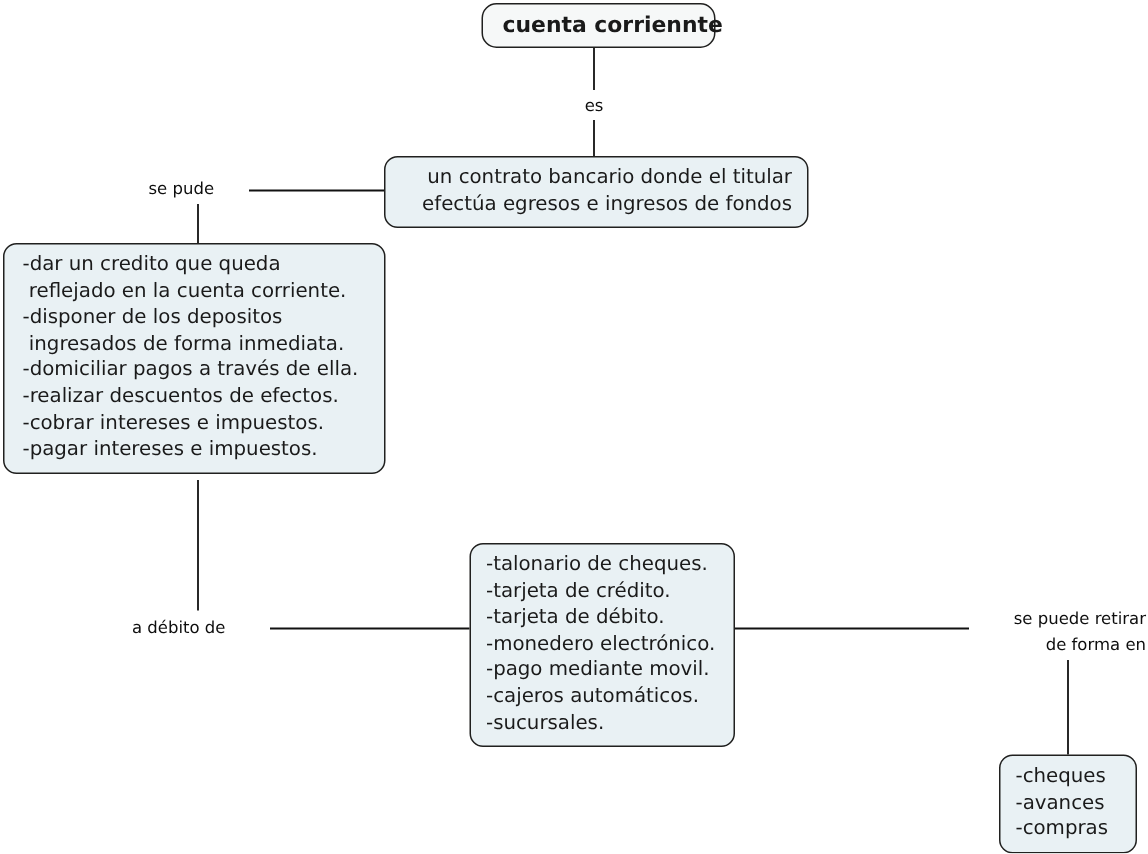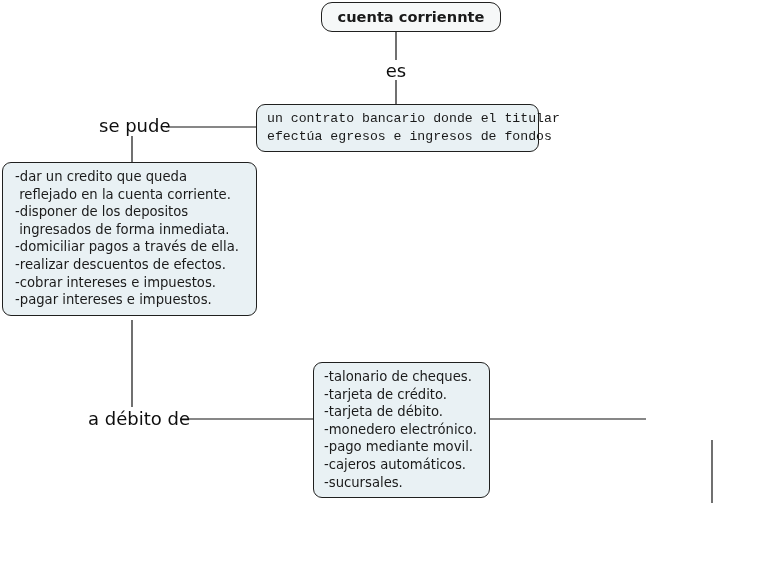--- a/index.html
+++ b/index.html
@@ -45,44 +45,43 @@
     border-radius: 10px;
     font-weight: bold;
     font-size: 14.6px;
     line-height: 19px;
     text-align: center;
     padding: 4px 13px 5px 13px;
   }
 
   .node.centered {
     text-align: right;
-    font-family: Liberation Mono, monospace;
   }
 
   .label {
     position: absolute;
-    font-size: 18px;
+    font-size: 11px;
     line-height: 17.2px;
     color: #0e0e0e;
     white-space: pre;
     background: #ffffff;
     z-index: 4;
   }
   .label.right-align { text-align: right; }
   .label.center-align { text-align: center; }
 
   
-  #node-root      { left: 321px; top: 2px;   width: 180px; border-radius: 11px; }
+  #node-root      { left: 321px; top: 2px;   width: 156px; }
   #node-def       { left: 256px; top: 104px; width: 283px; }
   #node-can       { left: 2px;   top: 162px; width: 255px; padding-left: 12px; }
   #node-methods   { left: 313px; top: 362px; width: 177px; }
   #node-withdraw  { left: 666px; top: 503px; width: 92px; }
 
   #label-es       { left: 382px; top: 62px;  width: 28px; }
-  #label-sepude   { left: 99px;  top: 117px; width: 64px; text-align: right; }
+  #label-sepude   { left: 99px;  top: 117px; width: 64px; }
   #label-through  { left: 88px;  top: 410px; width: 88px; }
   #label-retirar  { left: 648px; top: 404px; width: 116px; }
 </style>
 </head>
 <body>
 
 <div id="canvas">
 
   <svg id="edges" viewBox="0 0 765 569" width="765" height="569">
 
@@ -118,21 +117,26 @@
 -pagar intereses e impuestos.</div>
 
   <div class="node" id="node-methods">-talonario de cheques.
 -tarjeta de crédito.
 -tarjeta de débito.
 -monedero electrónico.
 -pago mediante movil.
 -cajeros automáticos.
 -sucursales.</div>
 
+  <div class="node" id="node-withdraw">-cheques
+-avances
+-compras</div>
 
   <div class="label center-align" id="label-es">es</div>
 
   <div class="label" id="label-sepude">se pude</div>
 
   <div class="label" id="label-through">a débito de</div>
 
+  <div class="label right-align" id="label-retirar">se puede retirar
+de forma en</div>
 
 </div>
 
 </body></html>

